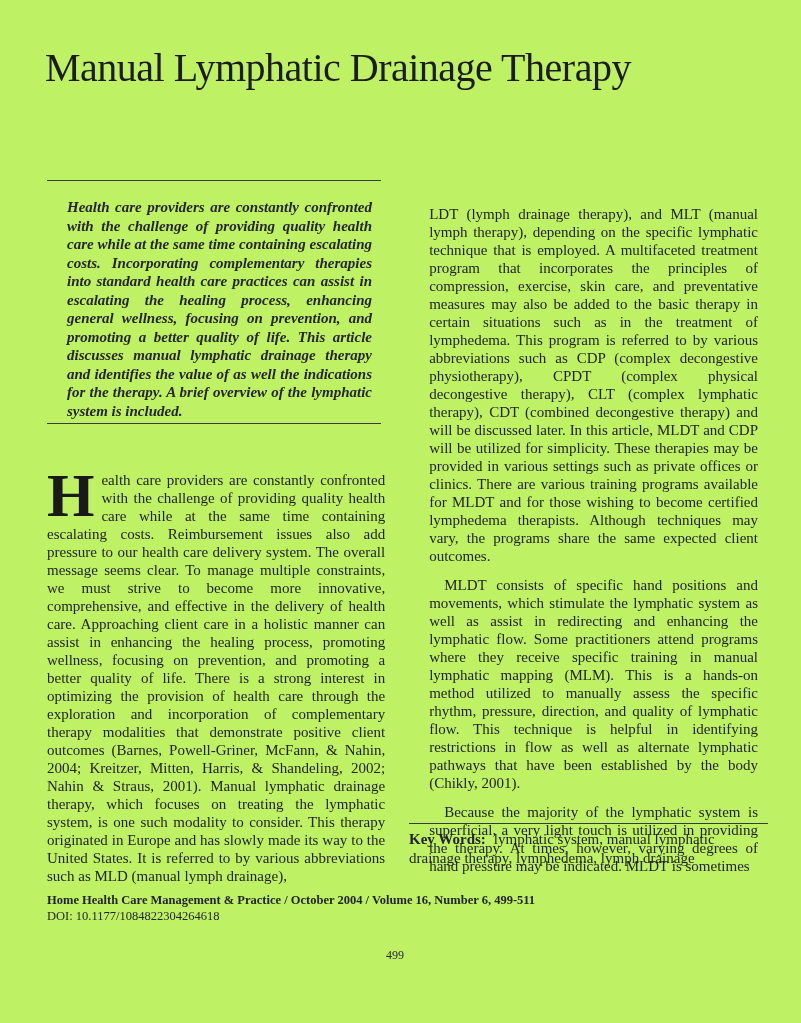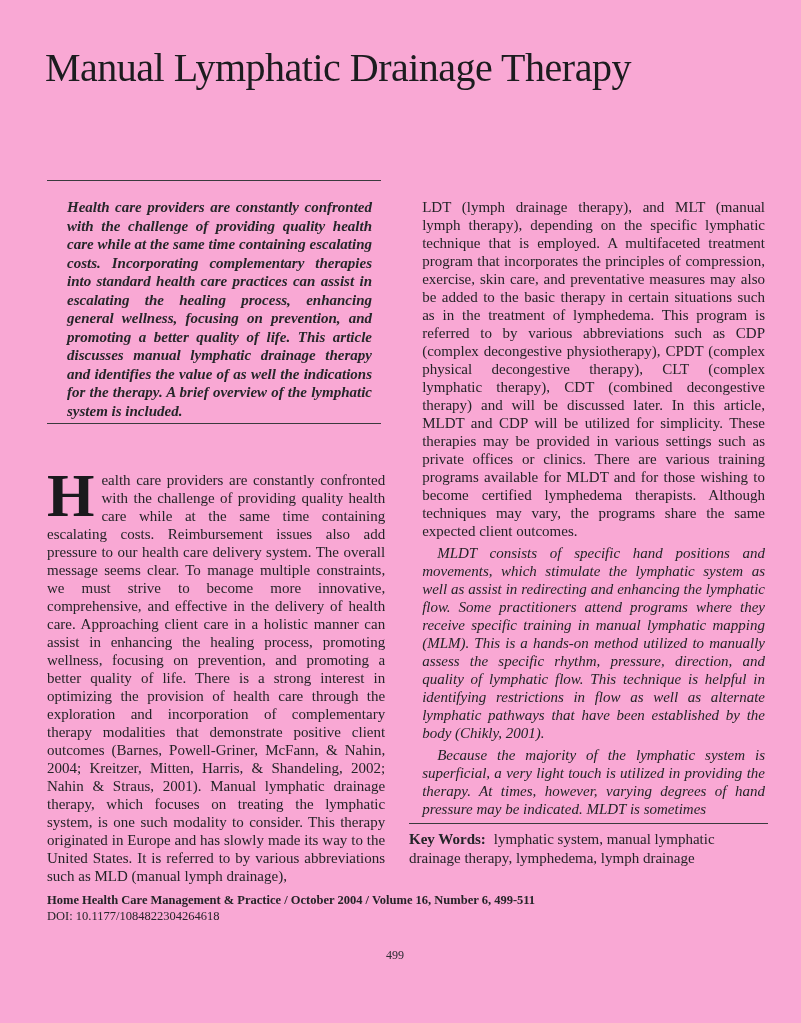--- a/index.html
+++ b/index.html
@@ -1,20 +1,20 @@
 <!DOCTYPE html>
 <html lang="en"><head>
 <meta charset="utf-8">
 <style>
   html, body { margin: 0; padding: 0; background: #e8e8e8; }
   .page {
     position: relative;
     width: 801px;
     height: 1023px;
-    background: #f9a8d4;
+    background: #bef264;
     margin: 0 auto;
     overflow: hidden;
     font-family: "Liberation Serif", "DejaVu Serif", serif;
     color: #232326;
   }
   .title {
     position: absolute;
     left: 45px;
     top: 44px;
     margin: 0;
@@ -67,22 +67,22 @@
   }
   .opening-para { margin: 47px 0 0 0; }
   .dropcap {
     float: left;
     font-size: 61px;
     line-height: 46px;
     font-weight: 700;
     padding: 2px 7px 0 0;
     color: #1a1a1d;
   }
-  .col-right p { margin: 4px; }
-  .col-right p.indented { text-indent: 15px; font-style: italic; }
+  .col-right p { margin: 11px; }
+  .col-right p.indented { text-indent: 15px; }
 
   .keywords {
     position: absolute;
     left: 409px;
     top: 823px;
     width: 359px;
     border-top: 1.5px solid #3a3a3e;
     padding-top: 6px;
     font-size: 15px;
     line-height: 18.5px;

